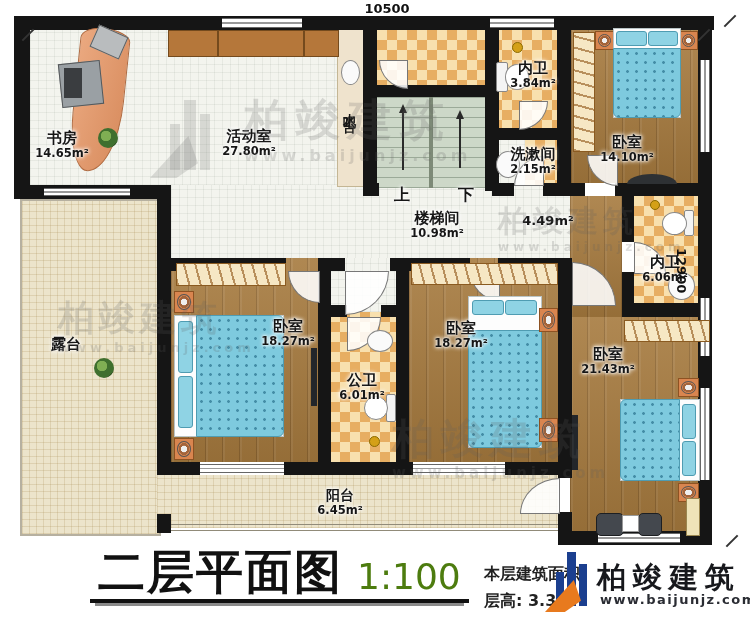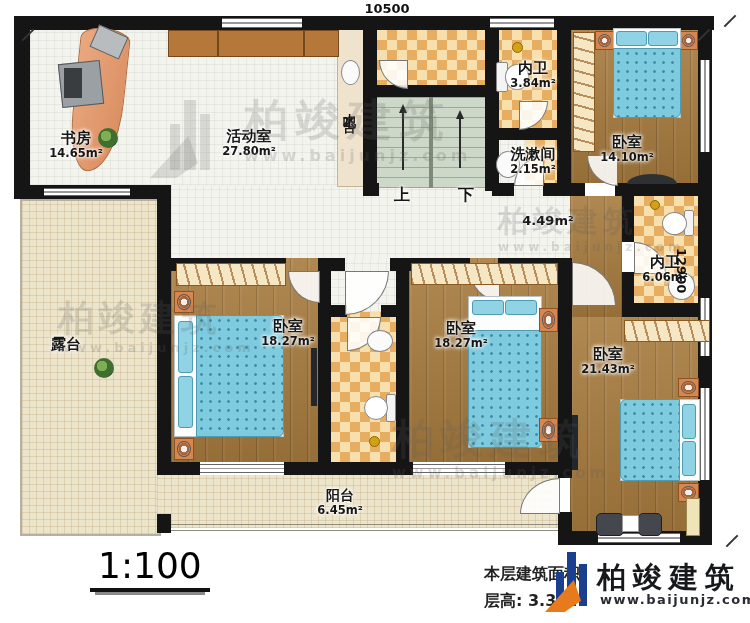--- a/index.html
+++ b/index.html
@@ -50,21 +50,21 @@
      background:radial-gradient(circle at 40% 40%,#7fae53 0 30%,#3f6f2e 31% 70%,#2c4f1f 71%);}
   .wm{position:absolute;color:rgba(95,95,95,.20);font-weight:700;pointer-events:none;white-space:nowrap;}
   .wm .t{display:block;font-size:44px;letter-spacing:8px;line-height:1;}
   .wm .u{display:block;font-size:16px;letter-spacing:4px;margin-top:4px;}
   .s-arrow{position:absolute;width:2px;background:#2a2a2a;}
   .s-arrow b{position:absolute;top:-8px;left:-3.5px;width:0;height:0;border-left:4.5px solid transparent;
              border-right:4.5px solid transparent;border-bottom:9px solid #2a2a2a;}
   .titlewrap{position:absolute;left:90px;top:548px;display:flex;align-items:flex-end;gap:14px;
              border-bottom:4px solid #111;box-shadow:0 8px 0 -5px #8a8a8a;padding:0 8px 4px 8px;}
   .bigtitle{font-size:47px;font-weight:700;color:#111;line-height:1;letter-spacing:2px;}
-  .scaletxt{font-size:36px;font-weight:400;color:#000000;line-height:1;}
+  .scaletxt{font-size:36px;font-weight:400;color:#4d7c0f;line-height:1;}
   .infocol{position:absolute;left:484px;top:560px;font-size:16px;font-weight:700;color:#222;line-height:1.7;}
   .logo{position:absolute;left:545px;top:550px;width:205px;}
   .logo-name{position:absolute;left:52px;top:8px;font-size:29px;font-weight:700;color:#17181c;letter-spacing:7px;}
   .logo-site{position:absolute;left:55px;top:42px;font-size:13px;font-weight:700;color:#2a2c33;letter-spacing:1.5px;}
   .glyph{position:absolute;}
   .glyph .b1{position:absolute;background:#1b3f8f;}
   .glyph .sw{position:absolute;background:#e87a1e;clip-path:polygon(0 100%,80% 0,100% 65%,55% 100%);}
   .wm-glyph .b1{background:rgba(120,120,120,.22);}
   .wm-glyph .sw{background:rgba(120,120,120,.22);}
 </style>
@@ -233,21 +233,21 @@
   <div class="pillow" style="left:682px;top:404px;width:12px;height:33px;"></div>
   <div class="pillow" style="left:682px;top:441px;width:12px;height:33px;"></div>
   <div class="dots" style="left:620px;top:399px;width:58px;height:80px;border-radius:6px 0 0 6px;"></div>
   <div class="chair" style="left:596px;top:513px;width:26px;height:21px;"></div>
   <div class="chair" style="left:638px;top:513px;width:22px;height:21px;"></div>
   <div class="abs" style="left:622px;top:515px;width:15px;height:15px;background:#fff;border:1px solid #999;"></div>
   <div class="abs" style="left:686px;top:498px;width:12px;height:36px;background:#efe3b8;border:1px solid #9a8650;"></div>
 
   <div class="plant" style="left:94px;top:358px;width:20px;height:20px;"></div>
 
-  <div class="rlabel" style="left:36px;top:130px;width:80px;">
+  <div class="rlabel" style="left:22px;top:130px;width:80px;">
     <span class="nm">书房</span>
     <span class="ar">14.65m²</span>
     </div>
   <div class="rlabel" style="left:209px;top:128px;width:80px;">
     <span class="nm">活动室</span>
     <span class="ar">27.80m²</span>
     </div>
   <div class="vlabel" style="left:340px;top:103px;">水吧台</div>
   <div class="rlabel" style="left:498px;top:60px;width:70px;">
     <span class="nm">内卫</span>
@@ -256,33 +256,41 @@
   <div class="rlabel" style="left:496px;top:146px;width:74px;">
     <span class="nm">洗漱间</span>
     <span class="ar">2.15m²</span>
     </div>
   <div class="rlabel" style="left:587px;top:134px;width:80px;">
     <span class="nm">卧室</span>
     <span class="ar">14.10m²</span>
     </div>
   <div class="rlabel" style="left:390px;top:186px;width:24px;font-size:16px;">上</div>
   <div class="rlabel" style="left:454px;top:186px;width:24px;font-size:16px;">下</div>
+  <div class="rlabel" style="left:397px;top:210px;width:80px;">
+    <span class="nm">楼梯间</span>
+    <span class="ar">10.98m²</span>
+    </div>
   <div class="rlabel" style="left:508px;top:214px;width:80px;">
     <span class="ar" style="font-size:13px;">4.49m²</span>
     </div>
   <div class="rlabel" style="left:628px;top:254px;width:74px;">
     <span class="nm">内卫</span>
     <span class="ar">6.06m²</span>
     </div>
   <div class="rlabel" style="left:26px;top:336px;width:80px;">
     <span class="nm">露台</span>
     </div>
   <div class="rlabel" style="left:248px;top:318px;width:80px;">
     <span class="nm">卧室</span>
     <span class="ar">18.27m²</span>
+    </div>
+  <div class="rlabel" style="left:322px;top:372px;width:80px;">
+    <span class="nm">公卫</span>
+    <span class="ar">6.01m²</span>
     </div>
   <div class="rlabel" style="left:421px;top:320px;width:80px;">
     <span class="nm">卧室</span>
     <span class="ar">18.27m²</span>
     </div>
   <div class="rlabel" style="left:568px;top:346px;width:80px;">
     <span class="nm">卧室</span>
     <span class="ar">21.43m²</span>
     </div>
   <div class="rlabel" style="left:300px;top:488px;width:80px;">
@@ -314,20 +322,21 @@
   <div class="wm" style="left:58px;top:300px;">
     <span class="t" style="font-size:36px;letter-spacing:5px;">柏竣建筑</span>
     <span class="u" style="font-size:13px;">www.baijunjz.com</span>
   </div>
   <div class="wm" style="left:392px;top:418px;">
     <span class="t" style="font-size:42px;letter-spacing:7px;">柏竣建筑</span>
     <span class="u" style="font-size:15px;">www.baijunjz.com</span>
   </div>
 
   <div class="titlewrap">
+    <span class="bigtitle">二层平面图</span>
     <span class="scaletxt">1:100</span>
   </div>
   <div class="infocol">
     <div><span>本层建筑面积:</span></div>
     <div><span>层高:</span> <span>3.3m</span></div>
   </div>
   <div class="logo">
     <div class="glyph" style="left:0;top:2px;width:50px;height:62px;">
       <div class="b1" style="left:22px;top:0;width:9px;height:54px;"></div>
       <div class="b1" style="left:34px;top:12px;width:8px;height:42px;"></div>

